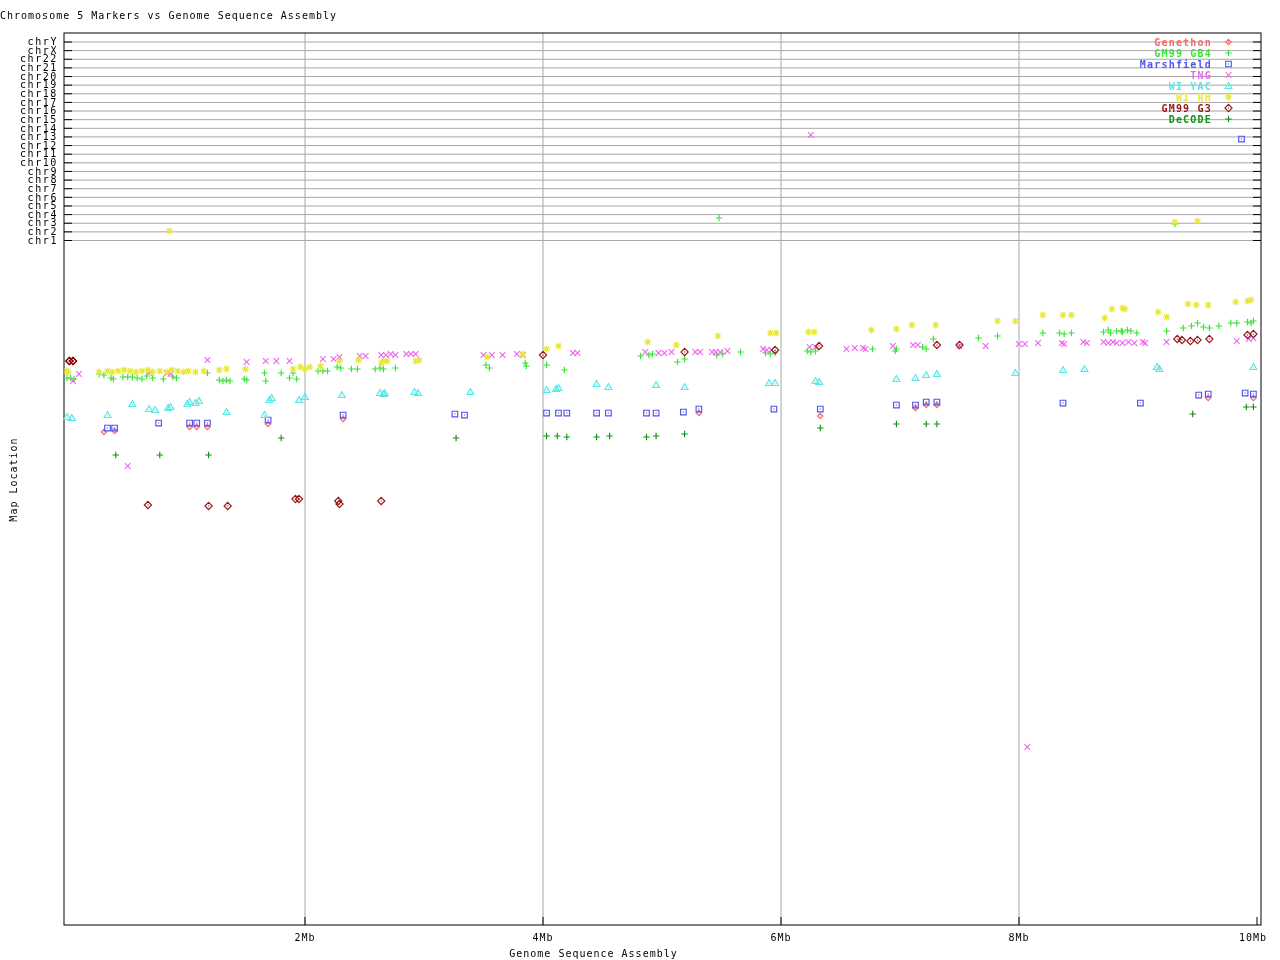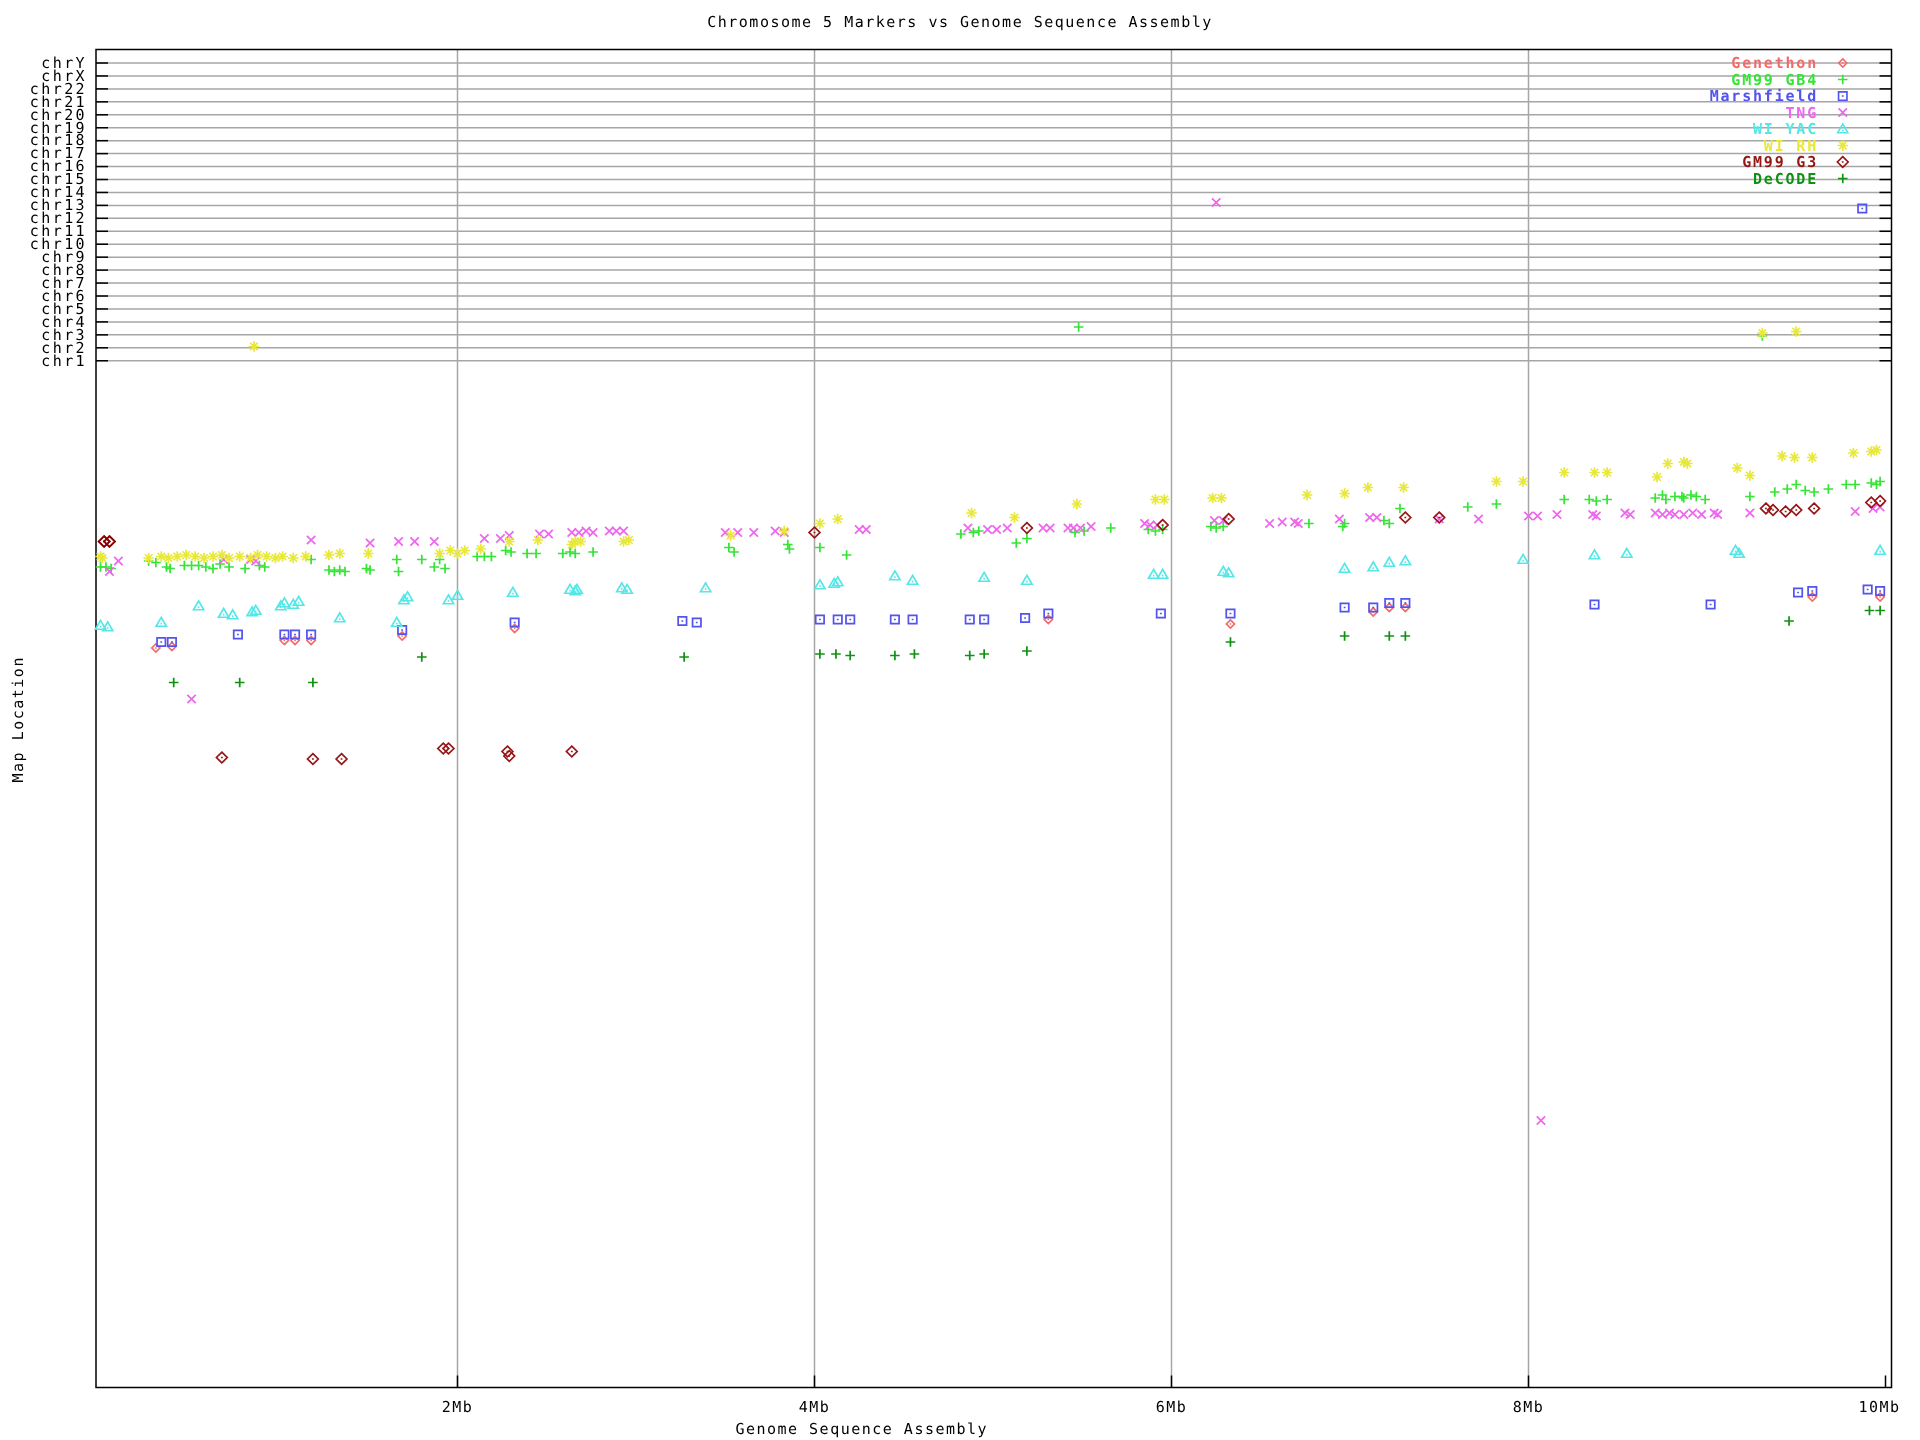--- a/index.html
+++ b/index.html
@@ -1,23 +1,23 @@
 <!DOCTYPE html>
 <html><head>
 <meta charset="utf-8">
 <style>
   html,body{margin:0;padding:0;background:#fff;}
   .canvas{position:relative;width:1280px;height:960px;background:#ffffff;overflow:hidden;
           font-family:"DejaVu Sans Mono","Liberation Mono",monospace;color:#000;}
-  .title{position:absolute;top:10px;left:0;width:1280px;text-align:center;
+  .title{position:absolute;top:10px;left:0;width:1280px;text-align:left;
          font-size:10px;letter-spacing:1px;white-space:pre;}
   .ylabel{position:absolute;left:-37px;top:474px;width:100px;text-align:center;
           transform:rotate(-90deg);font-size:10px;letter-spacing:1px;white-space:nowrap;}
   .xlabel{position:absolute;top:948px;left:0;width:1149px;text-align:center;
-          font-size:10px;letter-spacing:1px;white-space:pre;}
+          font-size:10px;letter-spacing:1px;white-space:pre;padding-left:19px;}
   svg{position:absolute;left:0;top:0;}
   svg text{font-family:"DejaVu Sans Mono","Liberation Mono",monospace;}
 </style>
 </head>
 <body>
 
 <div class="canvas">
   <div class="title">Chromosome 5 Markers vs Genome Sequence Assembly</div>
   <div class="ylabel">Map Location</div>
   <svg id="plot" width="1280" height="960">

